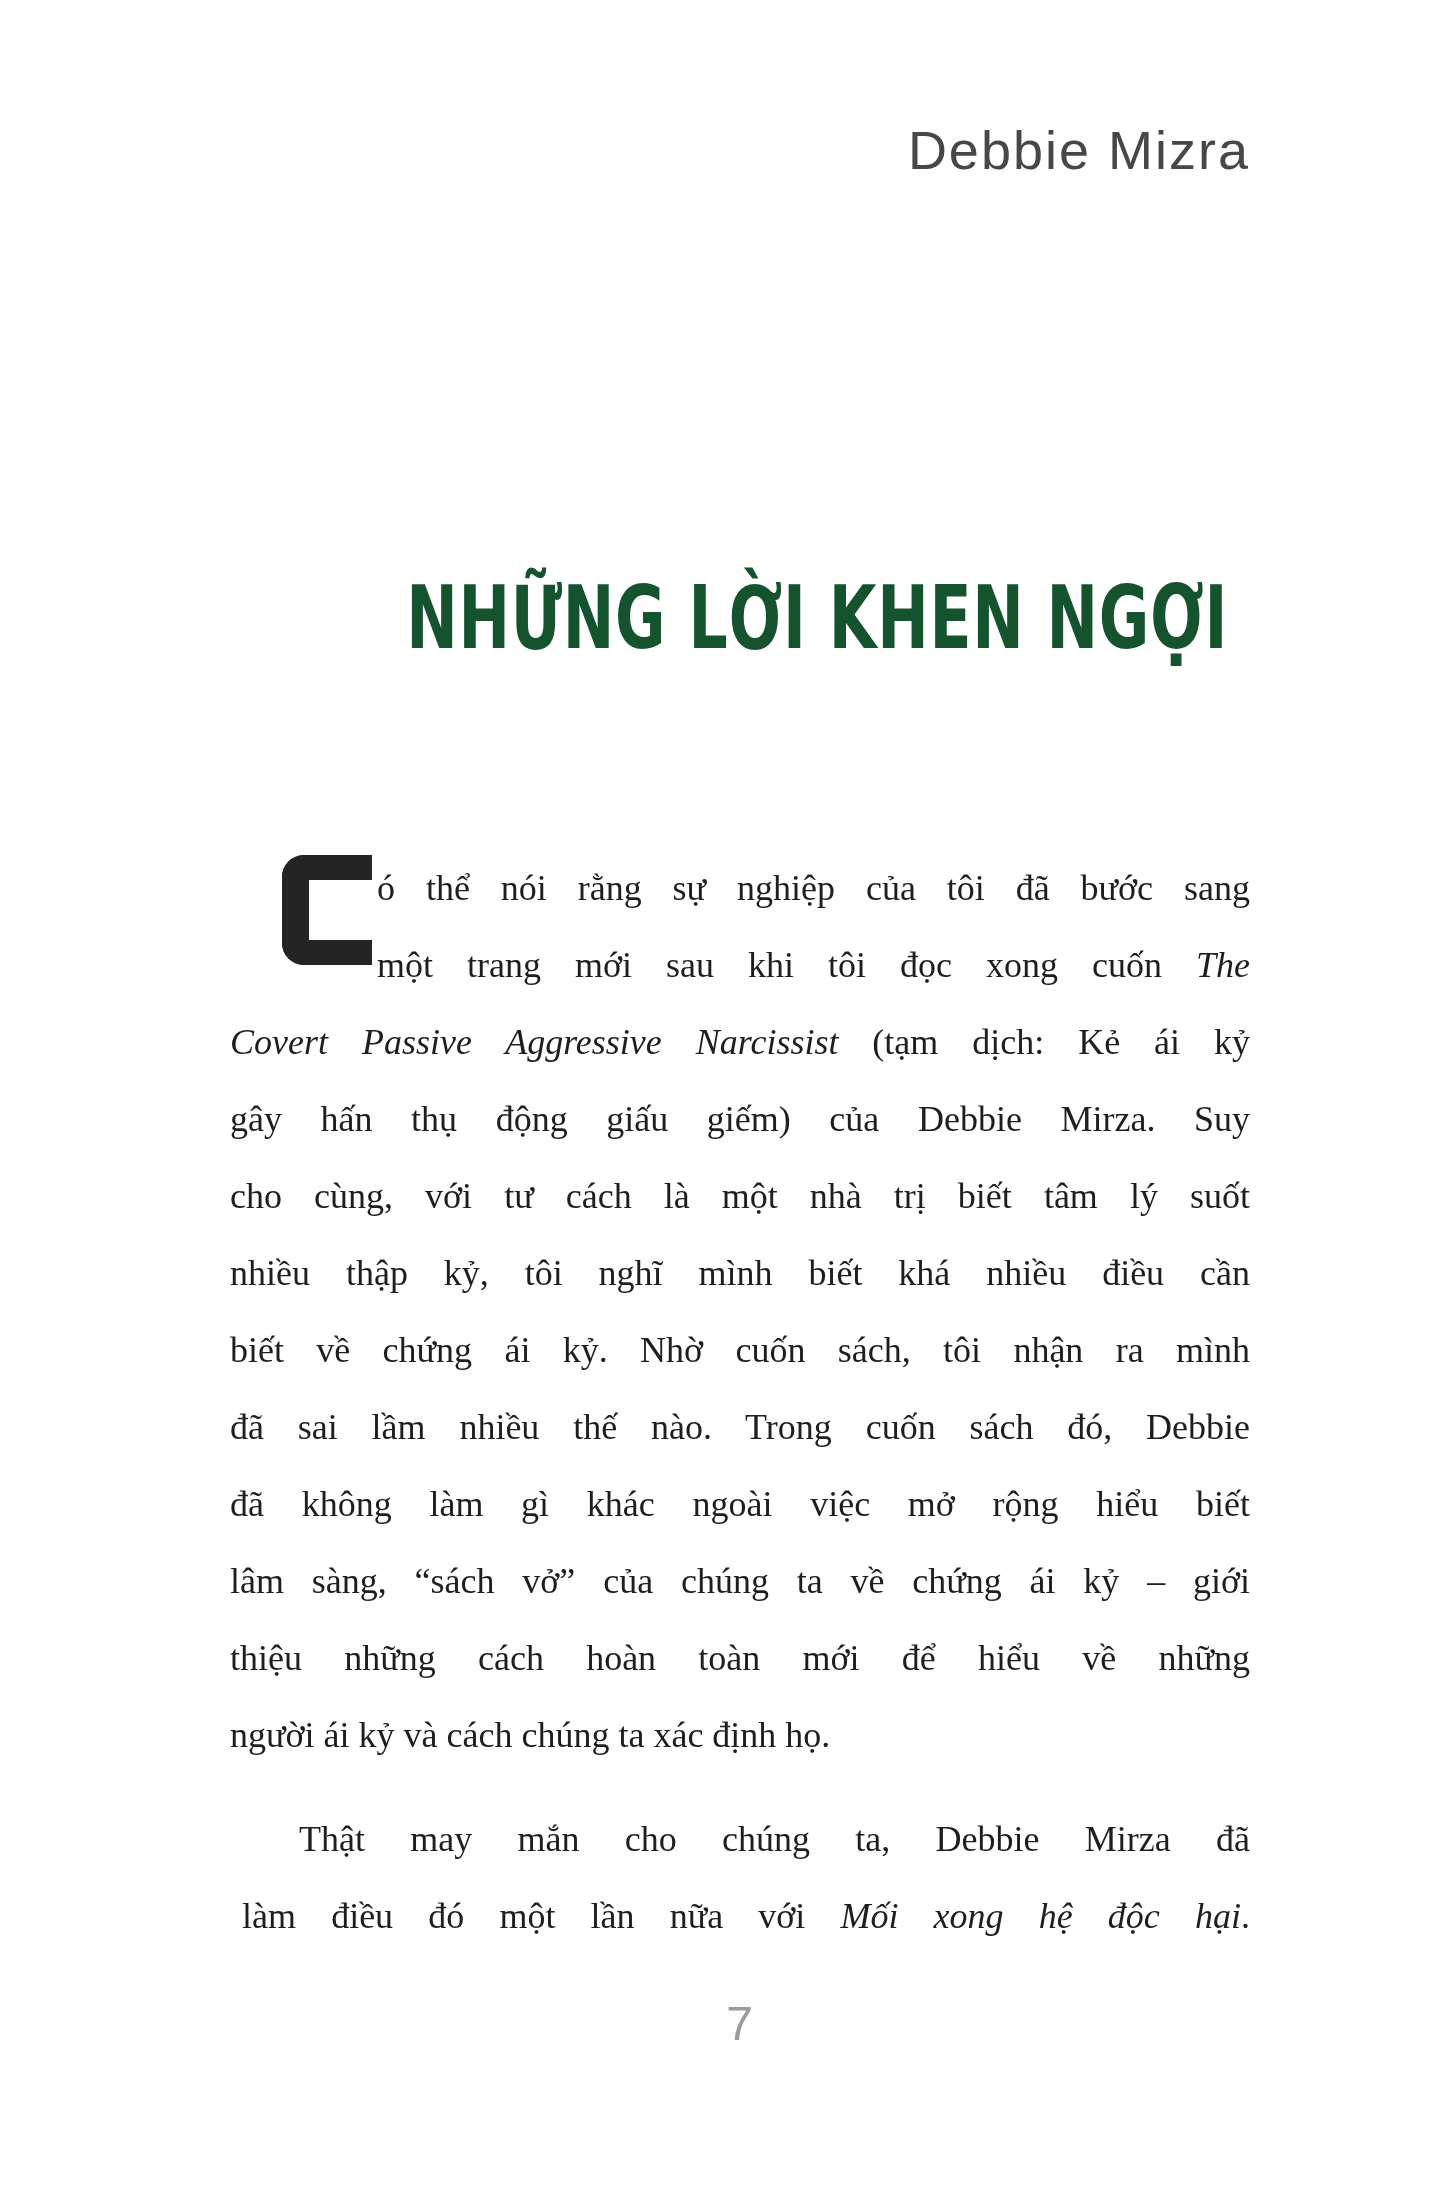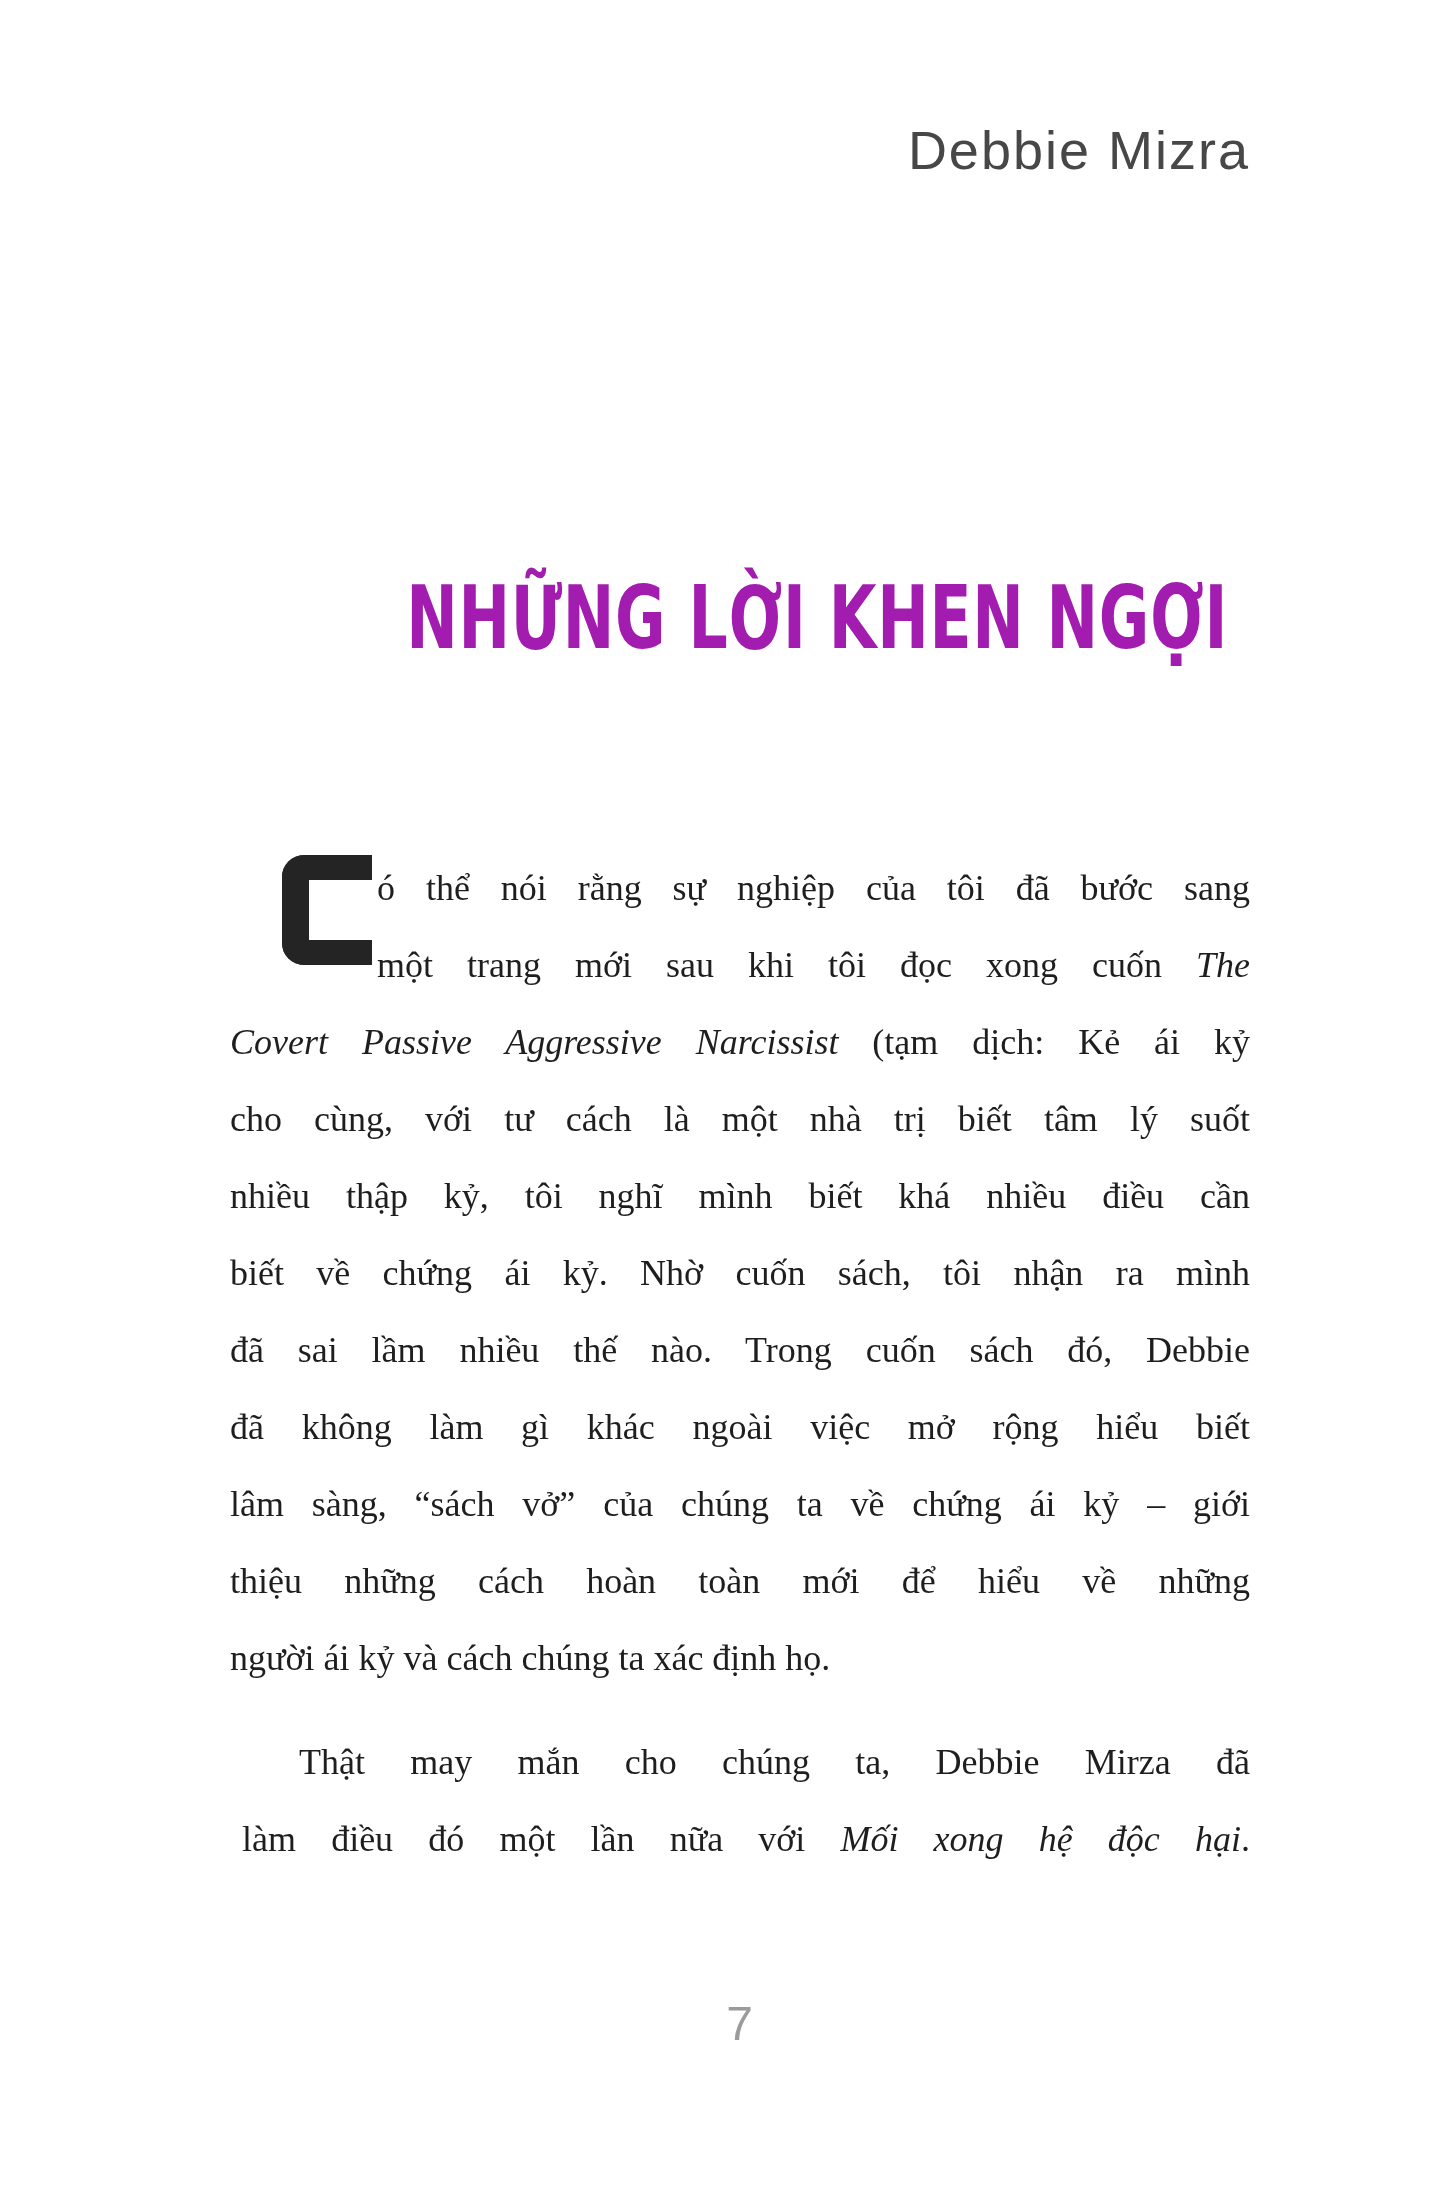--- a/index.html
+++ b/index.html
@@ -20,21 +20,21 @@
     letter-spacing:2px;
     color:#474747;
   }
   
   .chapter-title{
     position:absolute;top:572px;left:230px;width:1020px;
     text-align:center;
     font-family:"DejaVu Sans","Liberation Sans",sans-serif;
     font-weight:bold;
     font-size:88px;line-height:92px;
-    color:#a21caf;
+    color:#14532d;
     white-space:nowrap;
   }
   .chapter-title .squeeze{
     display:inline-block;
     transform:scaleX(0.70);
     transform-origin:center center;
     letter-spacing:1px;
   }
   
   .body-block{
@@ -106,20 +106,23 @@
           <span>ó thể nói rằng sự nghiệp của tôi đã bước sang</span>
         </div>
         <div class="line">
           <span>một trang mới sau khi tôi đọc xong cuốn </span><span class="it">The</span>
         </div>
       </div>
       <div class="line">
         <span class="it">Covert Passive Aggressive Narcissist</span><span> (tạm dịch: Kẻ ái kỷ</span>
       </div>
       <div class="line">
+        <span>gây hấn thụ động giấu giếm) của Debbie Mirza. Suy</span>
+      </div>
+      <div class="line">
         <span>cho cùng, với tư cách là một nhà trị biết tâm lý suốt</span>
       </div>
       <div class="line">
         <span>nhiều thập kỷ, tôi nghĩ mình biết khá nhiều điều cần</span>
       </div>
       <div class="line">
         <span>biết về chứng ái kỷ. Nhờ cuốn sách, tôi nhận ra mình</span>
       </div>
       <div class="line">
         <span>đã sai lầm nhiều thế nào. Trong cuốn sách đó, Debbie</span>

